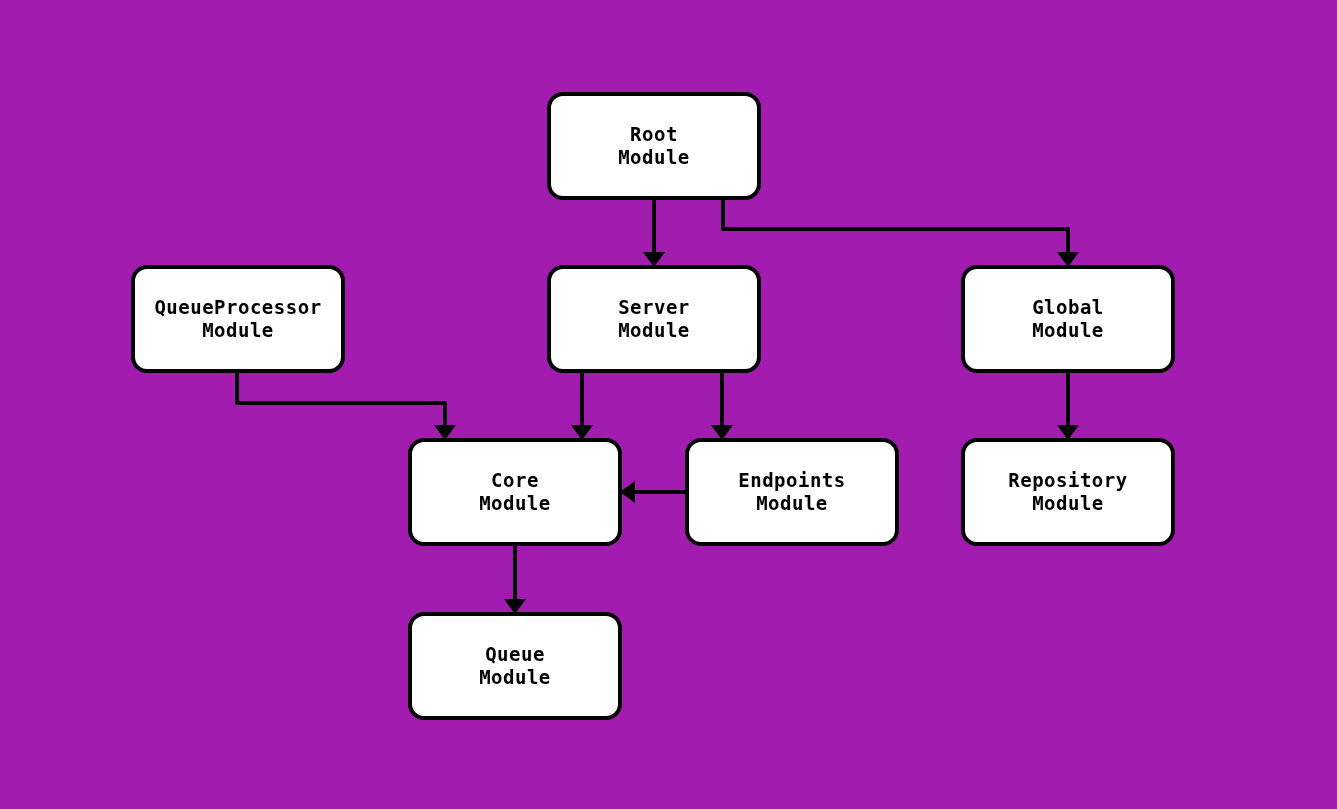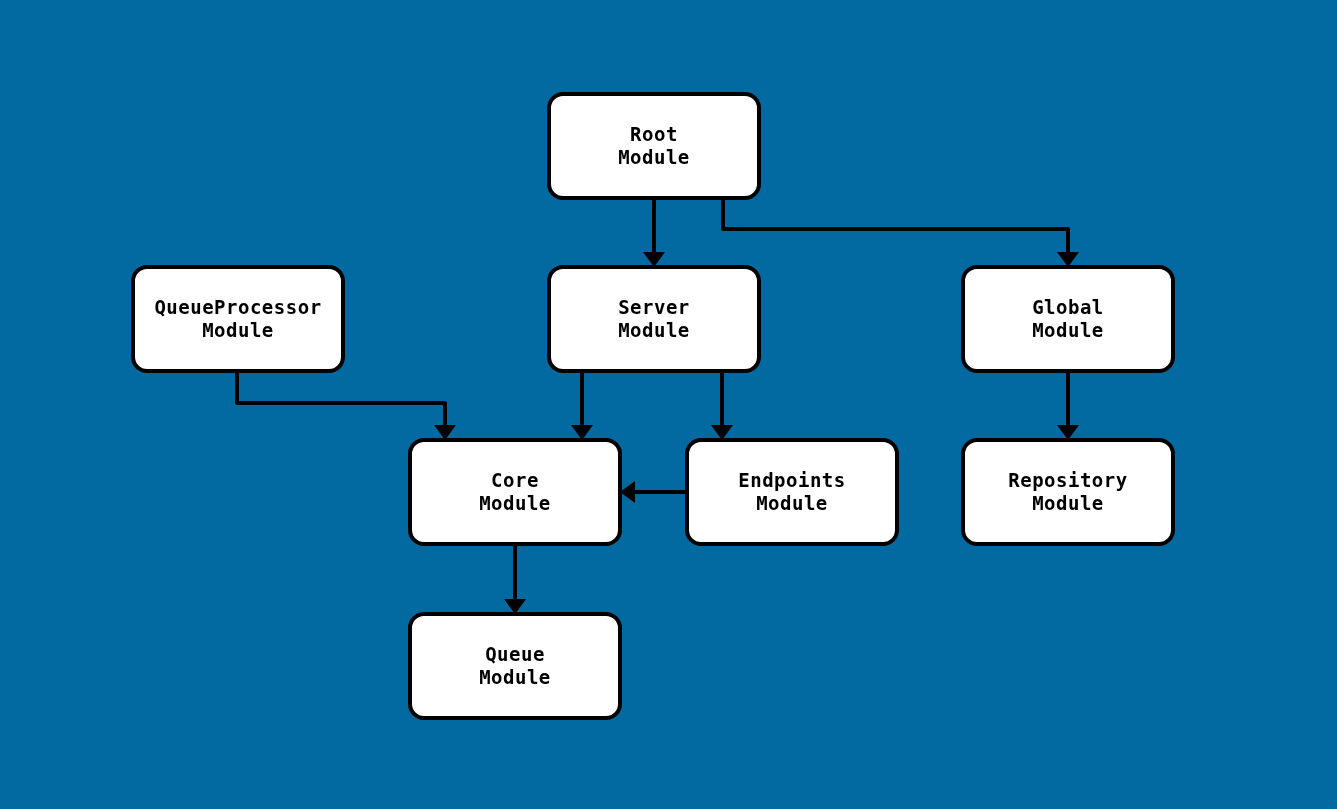--- a/index.html
+++ b/index.html
@@ -11,21 +11,21 @@
   body {
     width: 1337px;
     height: 809px;
     overflow: hidden;
     font-family: "DejaVu Sans Mono", "Liberation Mono", monospace;
   }
   #diagram-canvas {
     position: relative;
     width: 1337px;
     height: 809px;
-    background: #0369a1;
+    background: #a21caf;
   }
   svg#graph {
     display: block;
     width: 1337px;
     height: 809px;
   }
   .node-box {
     fill: #ffffff;
     stroke: #000000;
     stroke-width: 4;

